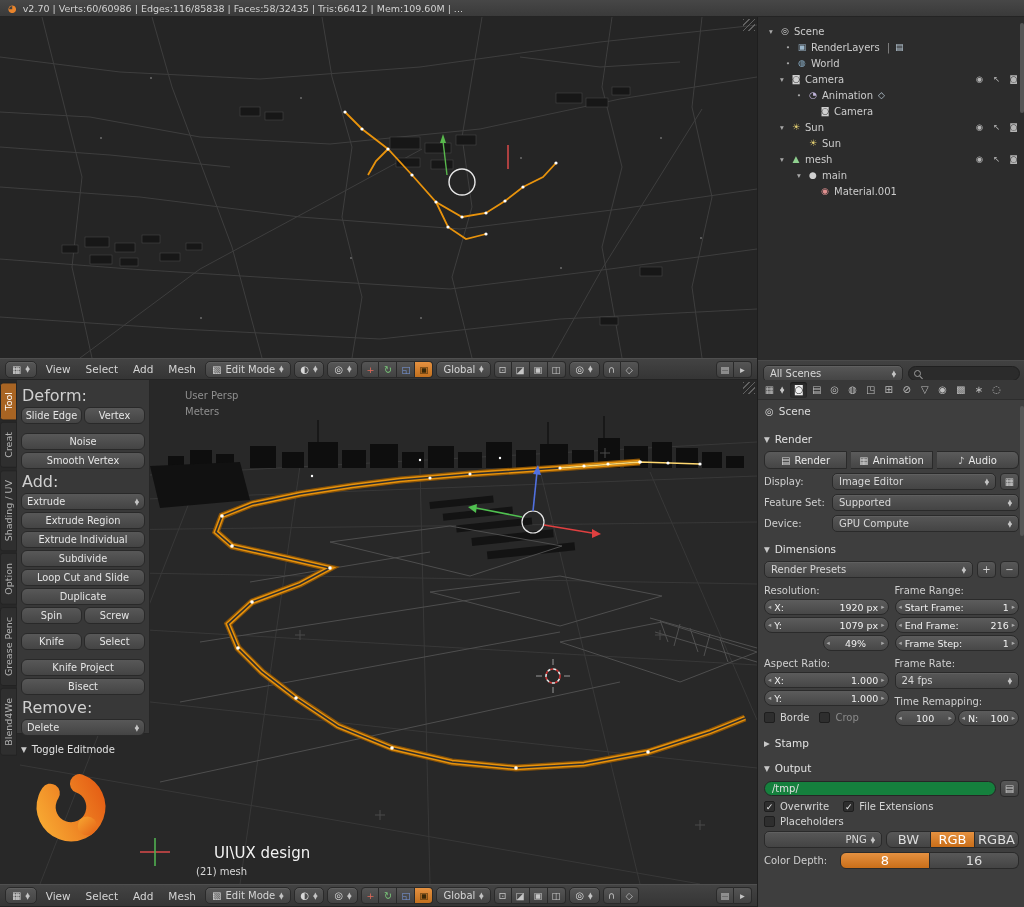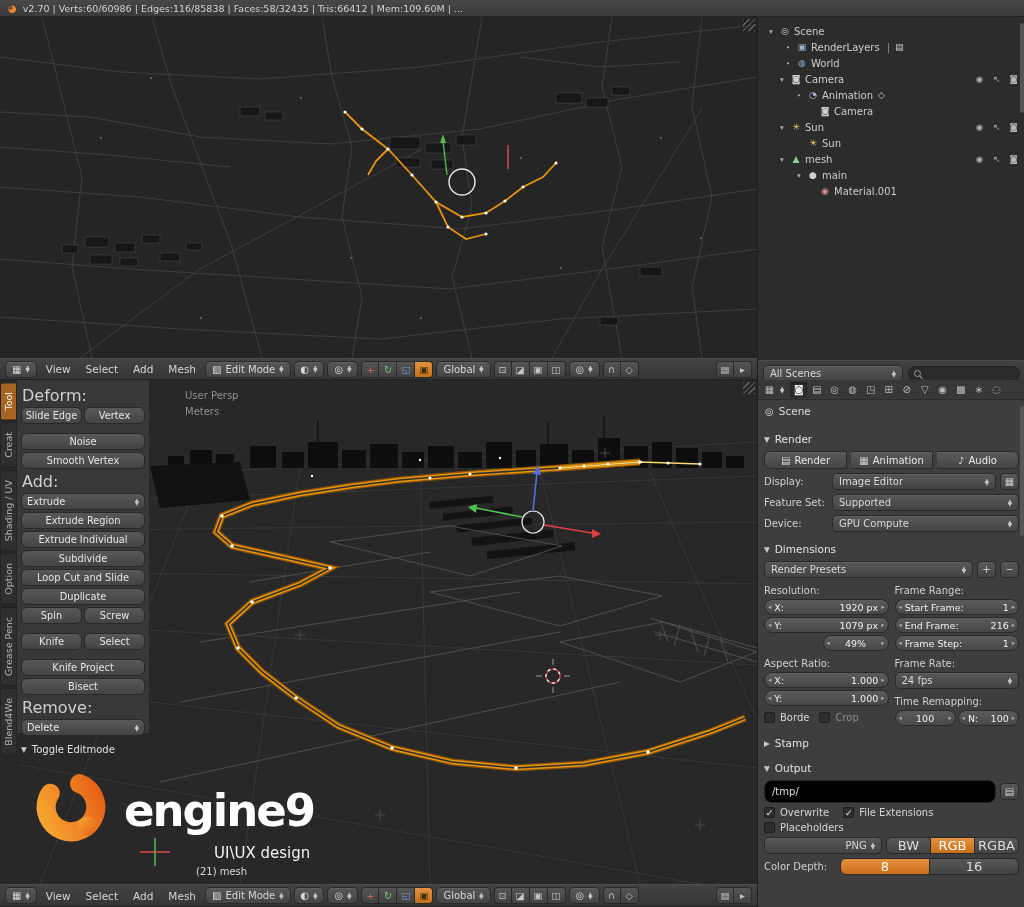--- a/index.html
+++ b/index.html
@@ -116,21 +116,21 @@
 .nv{margin-left:auto;margin-right:1px;white-space:nowrap}
 .nc{flex:1;text-align:center}
 .pill.pct{width:66px;align-self:flex-end}
 .remap{display:flex;gap:2px}
 .remap .pill{flex:1}
 .cbrow{display:flex;align-items:center;gap:5px;color:#d5d5d5;white-space:nowrap}
 .cb{width:11px;height:11px;background:#2e2e2e;border:1px solid #1e1e1e;border-radius:2px;
   display:inline-flex;align-items:center;justify-content:center;flex:none}
 .cb.checked::after{content:"✓";font-size:9px;color:#ececec}
 .dim{color:#8a8a8a}
-.tfield{flex:1;height:23px;background:#000000;border:1px solid #262626;border-radius:8px;
+.tfield{flex:1;height:15px;background:#15803d;border:1px solid #262626;border-radius:8px;
   color:#e0e0e0;display:flex;align-items:center;padding:0 7px}
 .seg{display:flex;flex:1}
 .segbtn{flex:1;height:17px;display:flex;align-items:center;justify-content:center;
   background:linear-gradient(#585858,#444);border:1px solid #2a2a2a;font-size:13px;color:#ddd}
 .segbtn:first-child{border-radius:6px 0 0 6px}
 .segbtn:last-child{border-radius:0 6px 6px 0}
 .segbtn+.segbtn{border-left:none}
 .segbtn.on{background:linear-gradient(#e59140,#c96e19);color:#fff}
 .pscroll{position:absolute;right:1px;top:26px;width:4px;height:130px;background:#565656;border-radius:2px}
 </style>
@@ -418,21 +418,20 @@
         <svg width="86" height="88" viewBox="0 0 90 90">
           <defs>
             <linearGradient id="lg1" x1="0" y1="0" x2="1" y2="1">
               <stop offset="0" stop-color="#f7a832"></stop>
                 <stop offset="1" stop-color="#e55f15"></stop>
             </linearGradient>
           </defs>
           <circle cx="45" cy="46" r="26" fill="none" stroke="url(#lg1)" stroke-width="20" stroke-linecap="round" stroke-dasharray="128 36" transform="rotate(-70 45 46)"></circle>
           <circle cx="62" cy="66" r="10" fill="url(#lg1)"></circle>
         </svg>
-        <div class="logo-title">engine9</div>
         <div class="logo-sub">UI\UX design</div>
       </div>
       <div class="objinfo">(21) mesh</div>
 
       
       <div class="toolshelf">
         <div class="tabs">
           <div class="tab on">Tool</div>
           <div class="tab">Creat</div>
           <div class="tab">Shading / UV</div>

